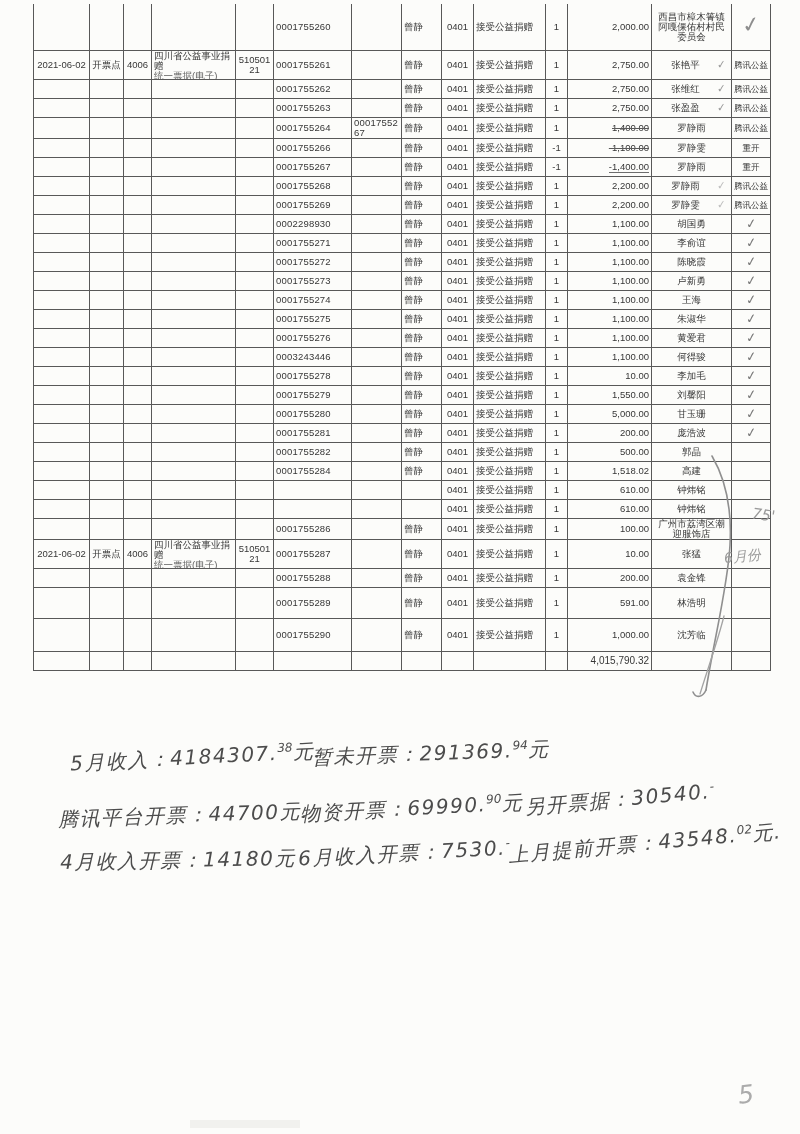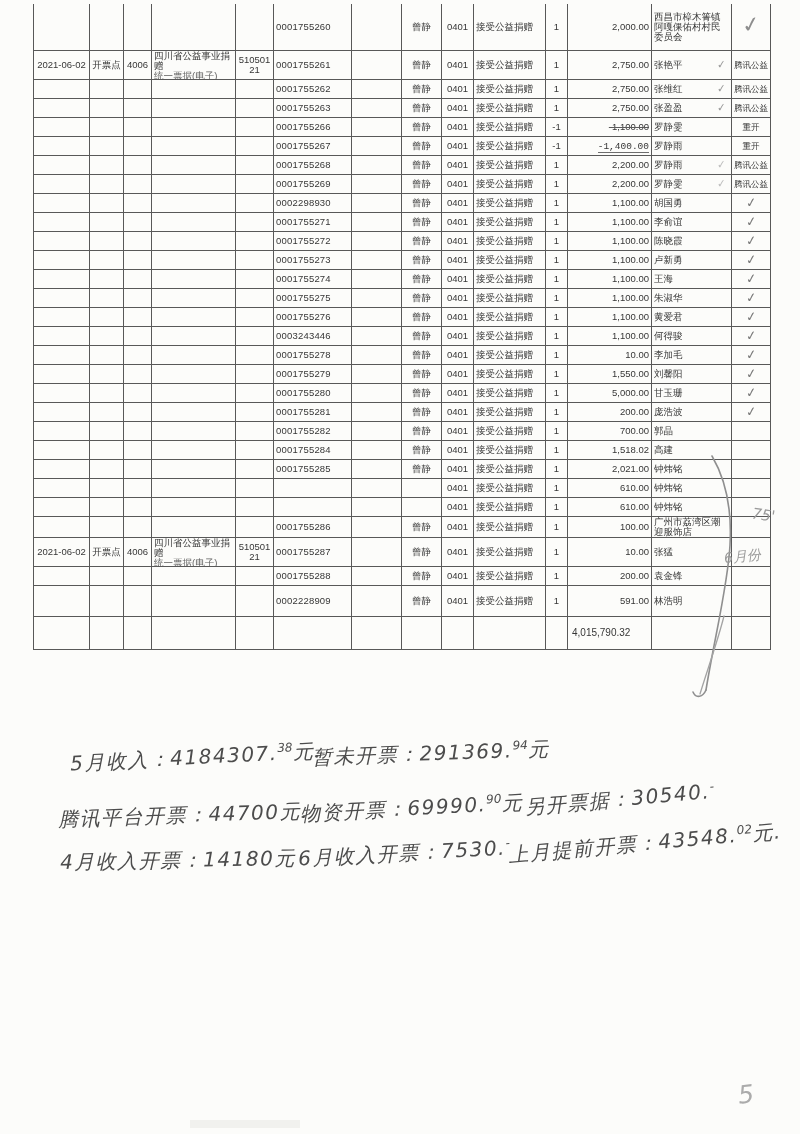--- a/index.html
+++ b/index.html
@@ -27,31 +27,31 @@
     word-break:break-all;
   }
   .ledger tr:nth-child(1) td{border-top:none;height:46px;}
   .ledger tr:nth-child(2) td{height:28px;}
   .ledger tr:nth-child(29) td{height:30px;}
   .ledger tr:nth-child(30) td{height:32px;}
   .ledger tr:nth-child(34) td{height:44px;}
   .c-date,.c-point,.c-book,.c-reg,.c-code,.c-qty{text-align:center;}
   .c-inv1,.c-inv2{text-align:left;letter-spacing:.2px;}
   .c-amount{text-align:right;}
-  .c-person{text-align:center;}
+  .c-person{text-align:left;}
   .c-remark{text-align:center;font-size:8.5px;line-height:9px;}
-  .c-payer{text-align:left;}
+  .c-payer{text-align:center;}
   .d2{height:8px;overflow:hidden;opacity:.8;}
   .strike{text-decoration:line-through;text-decoration-color:#5a5a5a;}
-  .uline{border-bottom:1px solid #6d6d6d;font-family:Liberation Mono, monospace;}
+  .uline{border-bottom:1px solid #6d6d6d;}
   .nchk{float:right;color:#9a9a9a;font-size:11px;margin-right:3px;font-family:"DejaVu Sans",sans-serif;transform:rotate(-6deg);}
   .nchk.faint{color:#bdbdbd;}
   .rchk{display:inline-block;color:#7b7b7b;font-size:13px;transform:rotate(-8deg);font-family:"DejaVu Sans",sans-serif;}
   .bigchk{display:inline-block;color:#8d8d8d;font-size:22px;transform:rotate(-10deg);font-family:"DejaVu Sans",sans-serif;}
-  .total-row .c-amount{text-align:left;padding-left:4px;font-size:10px;}
+  .total-row .c-amount{text-align:right;padding-left:4px;font-size:10px;}
   
   .note{
     position:absolute;
     font-family:"DejaVu Sans",sans-serif;
     font-style:italic;
     color:#4c4c4c;
     font-size:20px;
     letter-spacing:1.5px;
     white-space:nowrap;
   }
@@ -167,20 +167,36 @@
           <td class="c-amount"><span>2,750.00</span></td>
           <td class="c-payer">张盈盈<span class="nchk">✓</span></td>
           <td class="c-remark">腾讯公益</td>
         </tr>
         <tr>
           <td class="c-date"></td>
           <td class="c-point"></td>
           <td class="c-book"></td>
           <td class="c-desc"></td>
           <td class="c-reg"></td>
+          <td class="c-inv1">0001755264</td>
+          <td class="c-inv2">0001755267</td>
+          <td class="c-person">曾静</td>
+          <td class="c-code">0401</td>
+          <td class="c-item">接受公益捐赠</td>
+          <td class="c-qty">1</td>
+          <td class="c-amount"><span class="strike">1,400.00</span></td>
+          <td class="c-payer">罗静雨</td>
+          <td class="c-remark">腾讯公益</td>
+        </tr>
+        <tr>
+          <td class="c-date"></td>
+          <td class="c-point"></td>
+          <td class="c-book"></td>
+          <td class="c-desc"></td>
+          <td class="c-reg"></td>
           <td class="c-inv1">0001755266</td>
           <td class="c-inv2"></td>
           <td class="c-person">曾静</td>
           <td class="c-code">0401</td>
           <td class="c-item">接受公益捐赠</td>
           <td class="c-qty">-1</td>
           <td class="c-amount"><span class="strike">-1,100.00</span></td>
           <td class="c-payer">罗静雯</td>
           <td class="c-remark">重开</td>
         </tr>
@@ -429,54 +445,38 @@
           <td class="c-point"></td>
           <td class="c-book"></td>
           <td class="c-desc"></td>
           <td class="c-reg"></td>
           <td class="c-inv1">0001755282</td>
           <td class="c-inv2"></td>
           <td class="c-person">曾静</td>
           <td class="c-code">0401</td>
           <td class="c-item">接受公益捐赠</td>
           <td class="c-qty">1</td>
-          <td class="c-amount"><span>700.00</span></td>
+          <td class="c-amount"><span>500.00</span></td>
           <td class="c-payer">郭晶</td>
           <td class="c-remark"></td>
         </tr>
         <tr>
           <td class="c-date"></td>
           <td class="c-point"></td>
           <td class="c-book"></td>
           <td class="c-desc"></td>
           <td class="c-reg"></td>
           <td class="c-inv1">0001755284</td>
           <td class="c-inv2"></td>
           <td class="c-person">曾静</td>
           <td class="c-code">0401</td>
           <td class="c-item">接受公益捐赠</td>
           <td class="c-qty">1</td>
           <td class="c-amount"><span>1,518.02</span></td>
           <td class="c-payer">高建</td>
-          <td class="c-remark"></td>
-        </tr>
-        <tr>
-          <td class="c-date"></td>
-          <td class="c-point"></td>
-          <td class="c-book"></td>
-          <td class="c-desc"></td>
-          <td class="c-reg"></td>
-          <td class="c-inv1">0001755285</td>
-          <td class="c-inv2"></td>
-          <td class="c-person">曾静</td>
-          <td class="c-code">0401</td>
-          <td class="c-item">接受公益捐赠</td>
-          <td class="c-qty">1</td>
-          <td class="c-amount"><span>2,021.00</span></td>
-          <td class="c-payer">钟炜铭</td>
           <td class="c-remark"></td>
         </tr>
         <tr>
           <td class="c-date"></td>
           <td class="c-point"></td>
           <td class="c-book"></td>
           <td class="c-desc"></td>
           <td class="c-reg"></td>
           <td class="c-inv1"></td>
           <td class="c-inv2"></td>
@@ -554,28 +554,44 @@
           <td class="c-amount"><span>200.00</span></td>
           <td class="c-payer">袁金锋</td>
           <td class="c-remark"></td>
         </tr>
         <tr>
           <td class="c-date"></td>
           <td class="c-point"></td>
           <td class="c-book"></td>
           <td class="c-desc"></td>
           <td class="c-reg"></td>
-          <td class="c-inv1">0002228909</td>
+          <td class="c-inv1">0001755289</td>
           <td class="c-inv2"></td>
           <td class="c-person">曾静</td>
           <td class="c-code">0401</td>
           <td class="c-item">接受公益捐赠</td>
           <td class="c-qty">1</td>
           <td class="c-amount"><span>591.00</span></td>
           <td class="c-payer">林浩明</td>
+          <td class="c-remark"></td>
+        </tr>
+        <tr>
+          <td class="c-date"></td>
+          <td class="c-point"></td>
+          <td class="c-book"></td>
+          <td class="c-desc"></td>
+          <td class="c-reg"></td>
+          <td class="c-inv1">0001755290</td>
+          <td class="c-inv2"></td>
+          <td class="c-person">曾静</td>
+          <td class="c-code">0401</td>
+          <td class="c-item">接受公益捐赠</td>
+          <td class="c-qty">1</td>
+          <td class="c-amount"><span>1,000.00</span></td>
+          <td class="c-payer">沈芳临</td>
           <td class="c-remark"></td>
         </tr>
         <tr class="total-row">
           <td class="c-date"></td>
           <td class="c-point"></td>
           <td class="c-book"></td>
           <td class="c-desc"></td>
           <td class="c-reg"></td>
           <td class="c-inv1"></td>
           <td class="c-inv2"></td>

